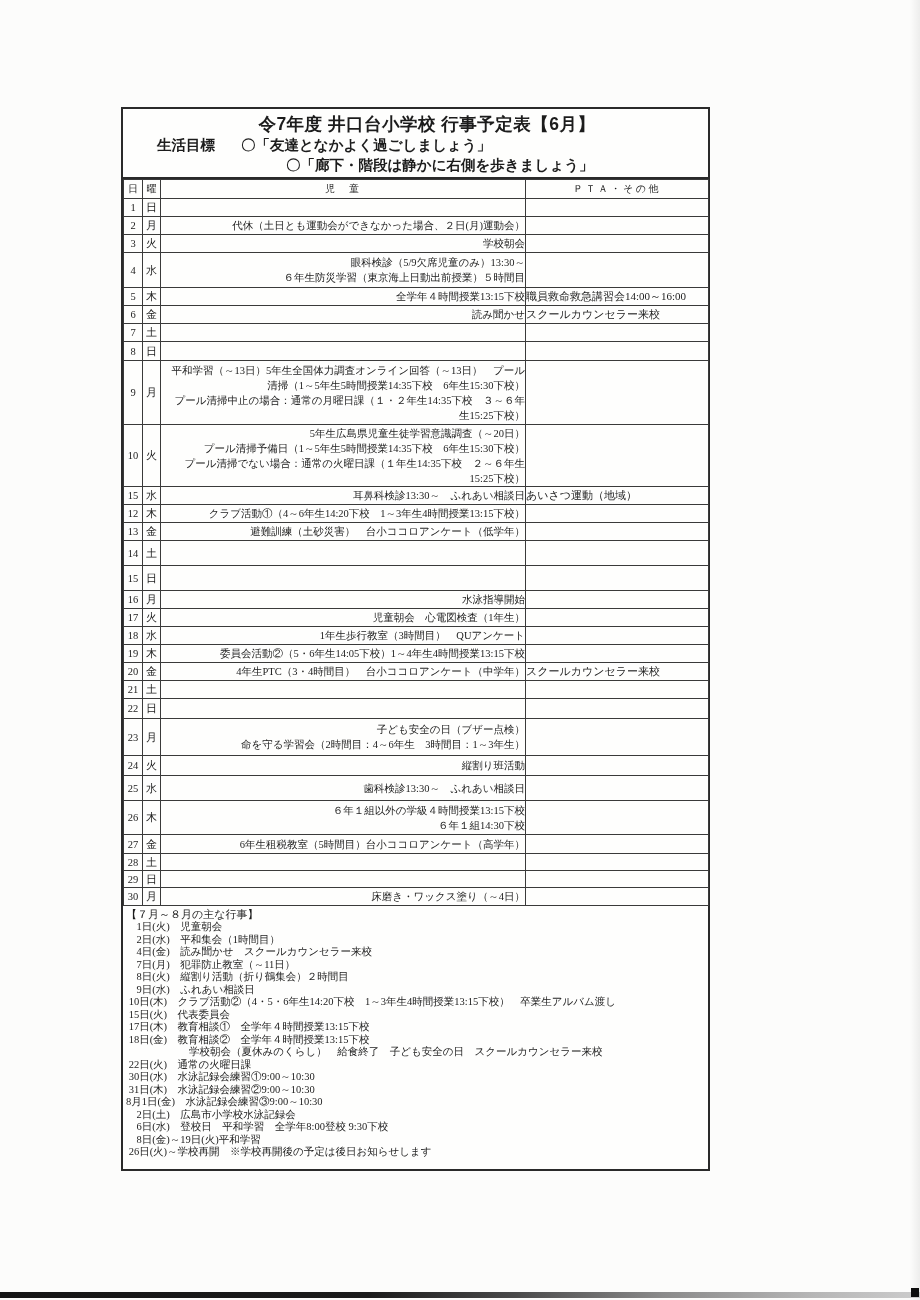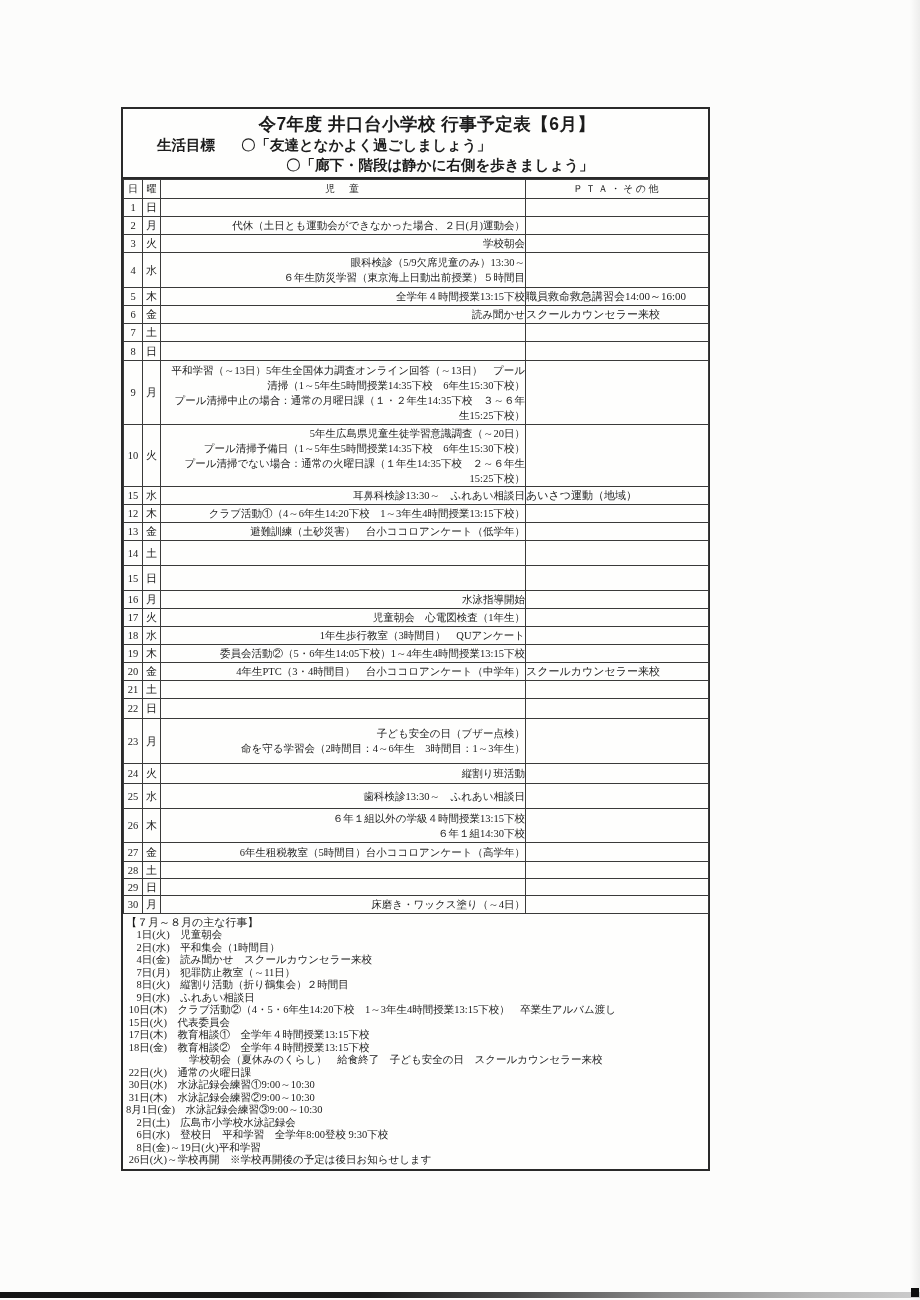--- a/index.html
+++ b/index.html
@@ -28,21 +28,21 @@
   th.h-children{font-size:11.5px;letter-spacing:2px;}
   th.h-pta{font-size:11.5px;letter-spacing:2.5px;}
   tbody tr{height:18px;}
   tbody tr:nth-of-type(4){height:35px;}
   tbody tr:nth-of-type(8){height:19px;}
   tbody tr:nth-of-type(9){height:64px;}
   tbody tr:nth-of-type(10){height:62px;}
   tbody tr:nth-of-type(14){height:25px;}
   tbody tr:nth-of-type(15){height:25px;}
   tbody tr:nth-of-type(22){height:20px;}
-  tbody tr:nth-of-type(23){height:45px;}
+  tbody tr:nth-of-type(23){height:37px;}
   tbody tr:nth-of-type(24){height:20px;}
   tbody tr:nth-of-type(25){height:25px;}
   tbody tr:nth-of-type(26){height:34px;}
   tbody tr:nth-of-type(27){height:19px;}
   tbody tr:nth-of-type(28){height:17px;}
   tbody tr:nth-of-type(29){height:17px;}
   td.c-day{text-align:center;font-size:10.5px;}
   td.c-wd{text-align:center;font-size:11px;}
   td.c-ev{font-size:10.5px;line-height:15px;padding:1px 2px 1px 3px;white-space:pre-wrap;text-align:right;}
   td.c-pta{font-size:11px;line-height:13px;padding:1px 2px 1px 3px;vertical-align:middle;margin-top:8px;}

